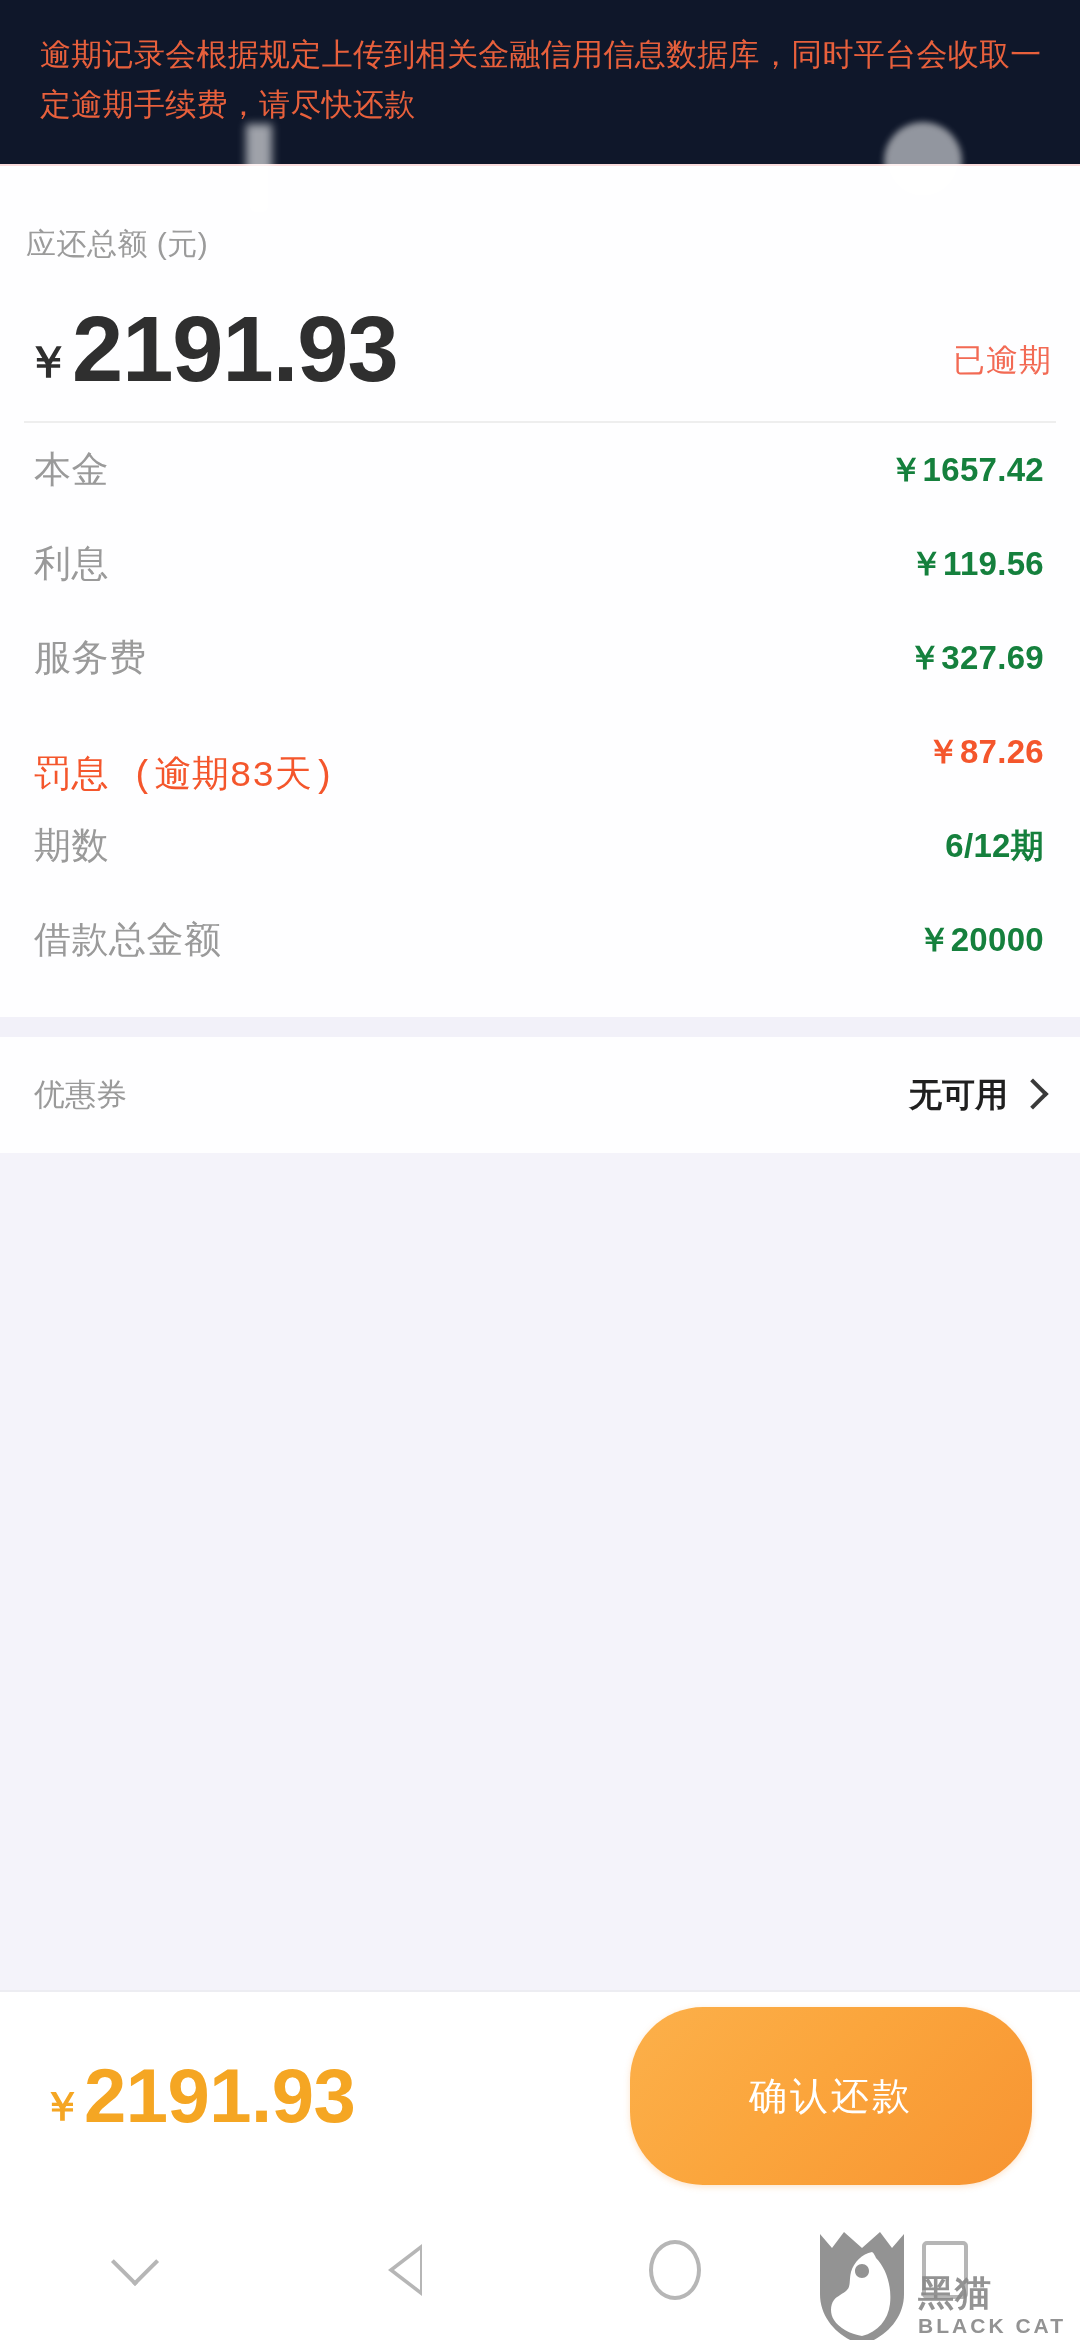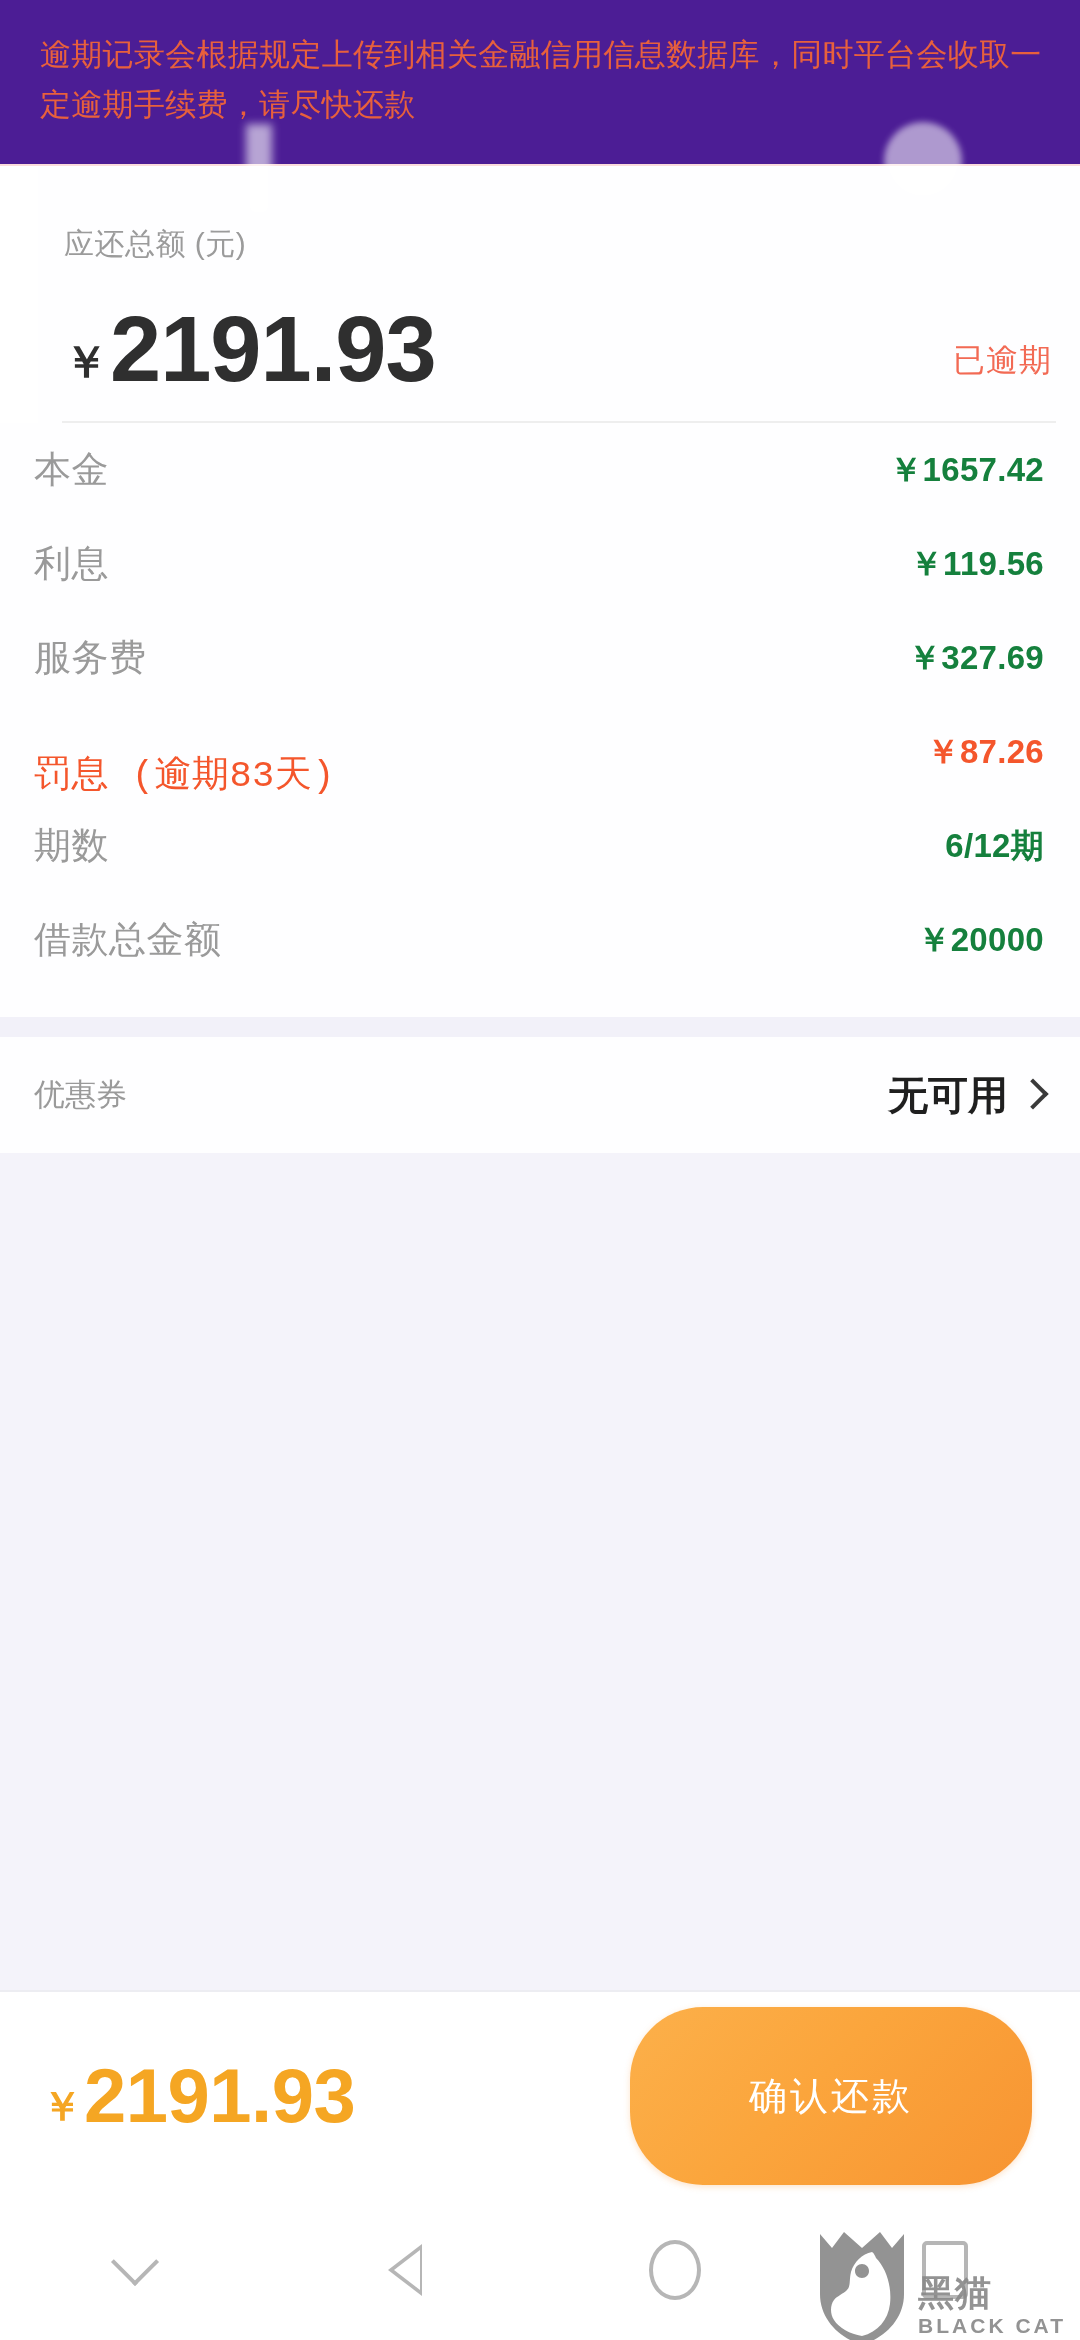--- a/index.html
+++ b/index.html
@@ -19,21 +19,21 @@
     width: 1080px;
     height: 2340px;
     background: #ffffff;
     display: flex;
     flex-direction: column;
   }
 
   
   .warning-banner {
     position: relative;
-    background: #4c1d95;
+    background: #0f172a;
     padding: 30px 33px 26px 40px;
     box-sizing: border-box;
     min-height: 166px;
     border-bottom: 2px solid #fbdcdc;
   }
   .warning-text {
     color: #e8603c;
     font-size: 31px;
     line-height: 50px;
     letter-spacing: 0.3px;
@@ -59,21 +59,20 @@
     background: rgba(255,255,255,0.6);
     filter: blur(4px);
     pointer-events: none;
   }
 
   
   .summary-card {
     background: #fefeff;
     padding: 0 24px;
     box-sizing: border-box;
-    margin-left: 38px;
   }
   .total-label {
     color: #9b9b9b;
     font-size: 30px;
     padding-top: 58px;
     padding-left: 2px;
     letter-spacing: 0.5px;
   }
   .total-row {
     display: flex;
@@ -171,21 +170,21 @@
     color: #9a9a9a;
     font-size: 31px;
   }
   .coupon-right {
     display: flex;
     align-items: center;
     gap: 14px;
   }
   .coupon-value {
     color: #1f1f1f;
-    font-size: 40px;
+    font-size: 33px;
     font-weight: bold;
   }
   .chevron-right {
     display: inline-block;
     width: 18px;
     height: 18px;
     border-right: 4px solid #3a3a3a;
     border-top: 4px solid #3a3a3a;
     transform: rotate(45deg);
     position: relative;

